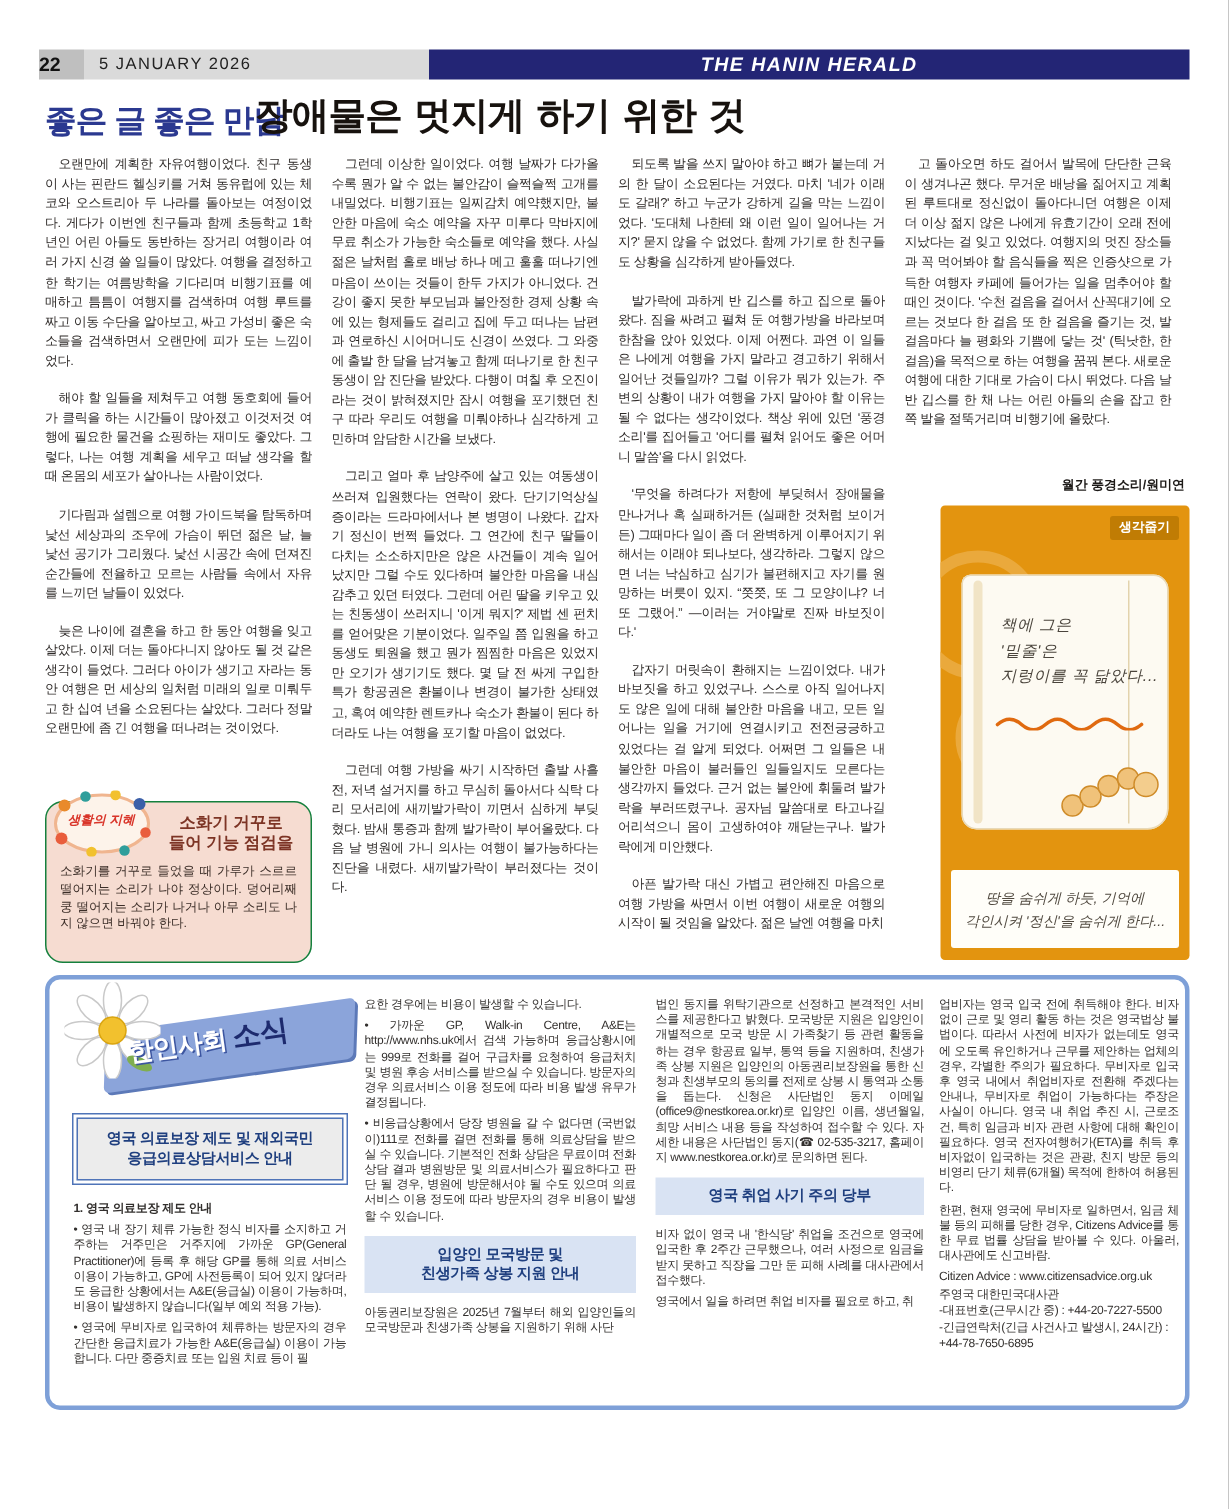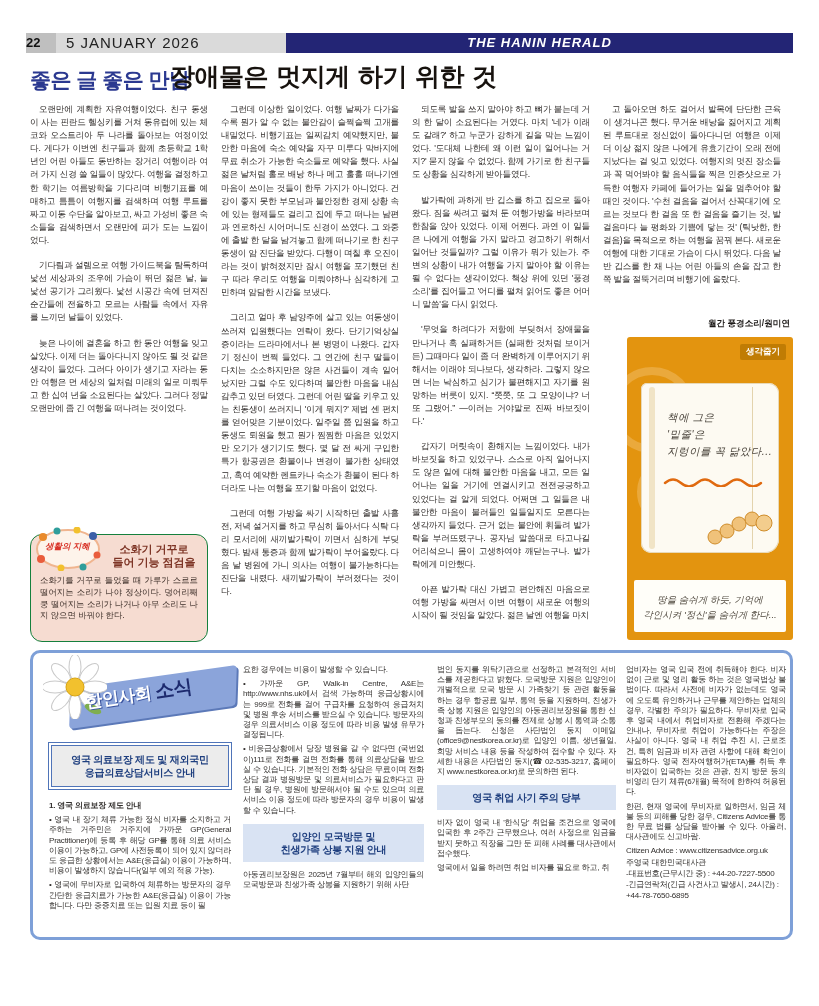--- a/index.html
+++ b/index.html
@@ -3,21 +3,21 @@
 <meta charset="utf-8">
 <style>
   html,body{margin:0;padding:0;background:#9a9a9a;}
   .page{position:relative;width:819px;height:1006px;background:#ffffff;margin:0 auto;
         font-family:"Liberation Sans","DejaVu Sans",sans-serif;color:#2e2e2e;overflow:hidden;}
   
   .hdr{position:absolute;left:26px;top:33px;right:26px;height:20px;}
   .hdr-num{position:absolute;left:0;top:0;width:30px;height:20px;background:#bfbfbf;
            font-weight:bold;font-size:13px;line-height:20px;color:#111;}
   .hdr-date{position:absolute;left:30px;top:0;width:230px;height:20px;background:#dadada;
-            font-size:15px;line-height:20px;padding-left:10px;box-sizing:border-box;color:#222;letter-spacing:1px;}
+            font-size:11px;line-height:20px;padding-left:10px;box-sizing:border-box;color:#222;letter-spacing:1px;}
   .hdr-band{position:absolute;left:260px;top:0;right:0;height:20px;background:#232575;
             color:#fff;font-weight:bold;font-style:italic;font-size:13px;line-height:20px;
             text-align:center;letter-spacing:1px;}
   
   .kicker{position:absolute;left:30px;top:66px;font-size:21px;font-weight:800;color:#2b3990;letter-spacing:-0.5px;}
   .headline{position:absolute;left:170px;top:60px;font-size:25px;font-weight:800;color:#17120e;
             font-family:"DejaVu Serif","Liberation Serif",serif;letter-spacing:-0.5px;}
   
   .col{position:absolute;top:103px;width:178px;overflow:hidden;
        font-size:8.6px;line-height:13.1px;text-align:justify;color:#2e2a28;letter-spacing:-0.2px;}
@@ -89,20 +89,21 @@
     <div class="hdr-num">22</div>
     <div class="hdr-date">5 JANUARY 2026</div>
     <div class="hdr-band">THE HANIN HERALD</div>
   </div>
 
   <div class="kicker">좋은 글 좋은 만남</div>
   <div class="headline">장애물은 멋지게 하기 위한 것</div>
 
   <div class="col c1">
     <p>오랜만에 계획한 자유여행이었다. 친구 동생이 사는 핀란드 헬싱키를 거쳐 동유럽에 있는 체코와 오스트리아 두 나라를 돌아보는 여정이었다. 게다가 이번엔 친구들과 함께 초등학교 1학년인 어린 아들도 동반하는 장거리 여행이라 여러 가지 신경 쓸 일들이 많았다. 여행을 결정하고 한 학기는 여름방학을 기다리며 비행기표를 예매하고 틈틈이 여행지를 검색하며 여행 루트를 짜고 이동 수단을 알아보고, 싸고 가성비 좋은 숙소들을 검색하면서 오랜만에 피가 도는 느낌이었다.</p>
+    <p>해야 할 일들을 제쳐두고 여행 동호회에 들어가 클릭을 하는 시간들이 많아졌고 이것저것 여행에 필요한 물건을 쇼핑하는 재미도 좋았다. 그렇다, 나는 여행 계획을 세우고 떠날 생각을 할 때 온몸의 세포가 살아나는 사람이었다.</p>
     <p>기다림과 설렘으로 여행 가이드북을 탐독하며 낯선 세상과의 조우에 가슴이 뛰던 젊은 날, 늘 낯선 공기가 그리웠다. 낯선 시공간 속에 던져진 순간들에 전율하고 모르는 사람들 속에서 자유를 느끼던 날들이 있었다.</p>
     <p>늦은 나이에 결혼을 하고 한 동안 여행을 잊고 살았다. 이제 더는 돌아다니지 않아도 될 것 같은 생각이 들었다. 그러다 아이가 생기고 자라는 동안 여행은 먼 세상의 일처럼 미래의 일로 미뤄두고 한 십여 년을 소요된다는 살았다. 그러다 정말 오랜만에 좀 긴 여행을 떠나려는 것이었다.</p>
   </div>
   <div class="col c2">
     <p>그런데 이상한 일이었다. 여행 날짜가 다가올수록 뭔가 알 수 없는 불안감이 슬쩍슬쩍 고개를 내밀었다. 비행기표는 일찌감치 예약했지만, 불안한 마음에 숙소 예약을 자꾸 미루다 막바지에 무료 취소가 가능한 숙소들로 예약을 했다. 사실 젊은 날처럼 홀로 배낭 하나 메고 훌훌 떠나기엔 마음이 쓰이는 것들이 한두 가지가 아니었다. 건강이 좋지 못한 부모님과 불안정한 경제 상황 속에 있는 형제들도 걸리고 집에 두고 떠나는 남편과 연로하신 시어머니도 신경이 쓰였다. 그 와중에 출발 한 달을 남겨놓고 함께 떠나기로 한 친구 동생이 암 진단을 받았다. 다행이 며칠 후 오진이라는 것이 밝혀졌지만 잠시 여행을 포기했던 친구 따라 우리도 여행을 미뤄야하나 심각하게 고민하며 암담한 시간을 보냈다.</p>
     <p>그리고 얼마 후 남양주에 살고 있는 여동생이 쓰러져 입원했다는 연락이 왔다. 단기기억상실증이라는 드라마에서나 본 병명이 나왔다. 갑자기 정신이 번쩍 들었다. 그 연간에 친구 딸들이 다치는 소소하지만은 않은 사건들이 계속 일어났지만 그럴 수도 있다하며 불안한 마음을 내심 감추고 있던 터였다. 그런데 어린 딸을 키우고 있는 친동생이 쓰러지니 '이게 뭐지?' 제법 센 펀치를 얻어맞은 기분이었다. 일주일 쯤 입원을 하고 동생도 퇴원을 했고 뭔가 찜찜한 마음은 있었지만 오기가 생기기도 했다. 몇 달 전 싸게 구입한 특가 항공권은 환불이나 변경이 불가한 상태였고, 혹여 예약한 렌트카나 숙소가 환불이 된다 하더라도 나는 여행을 포기할 마음이 없었다.</p>
     <p>그런데 여행 가방을 싸기 시작하던 출발 사흘 전, 저녁 설거지를 하고 무심히 돌아서다 식탁 다리 모서리에 새끼발가락이 끼면서 심하게 부딪혔다. 밤새 통증과 함께 발가락이 부어올랐다. 다음 날 병원에 가니 의사는 여행이 불가능하다는 진단을 내렸다. 새끼발가락이 부러졌다는 것이다.</p>
   </div>
   <div class="col c3">
     <p>되도록 발을 쓰지 말아야 하고 뼈가 붙는데 거의 한 달이 소요된다는 거였다. 마치 '네가 이래도 갈래?' 하고 누군가 강하게 길을 막는 느낌이었다. '도대체 나한테 왜 이런 일이 일어나는 거지?' 묻지 않을 수 없었다. 함께 가기로 한 친구들도 상황을 심각하게 받아들였다.</p>

